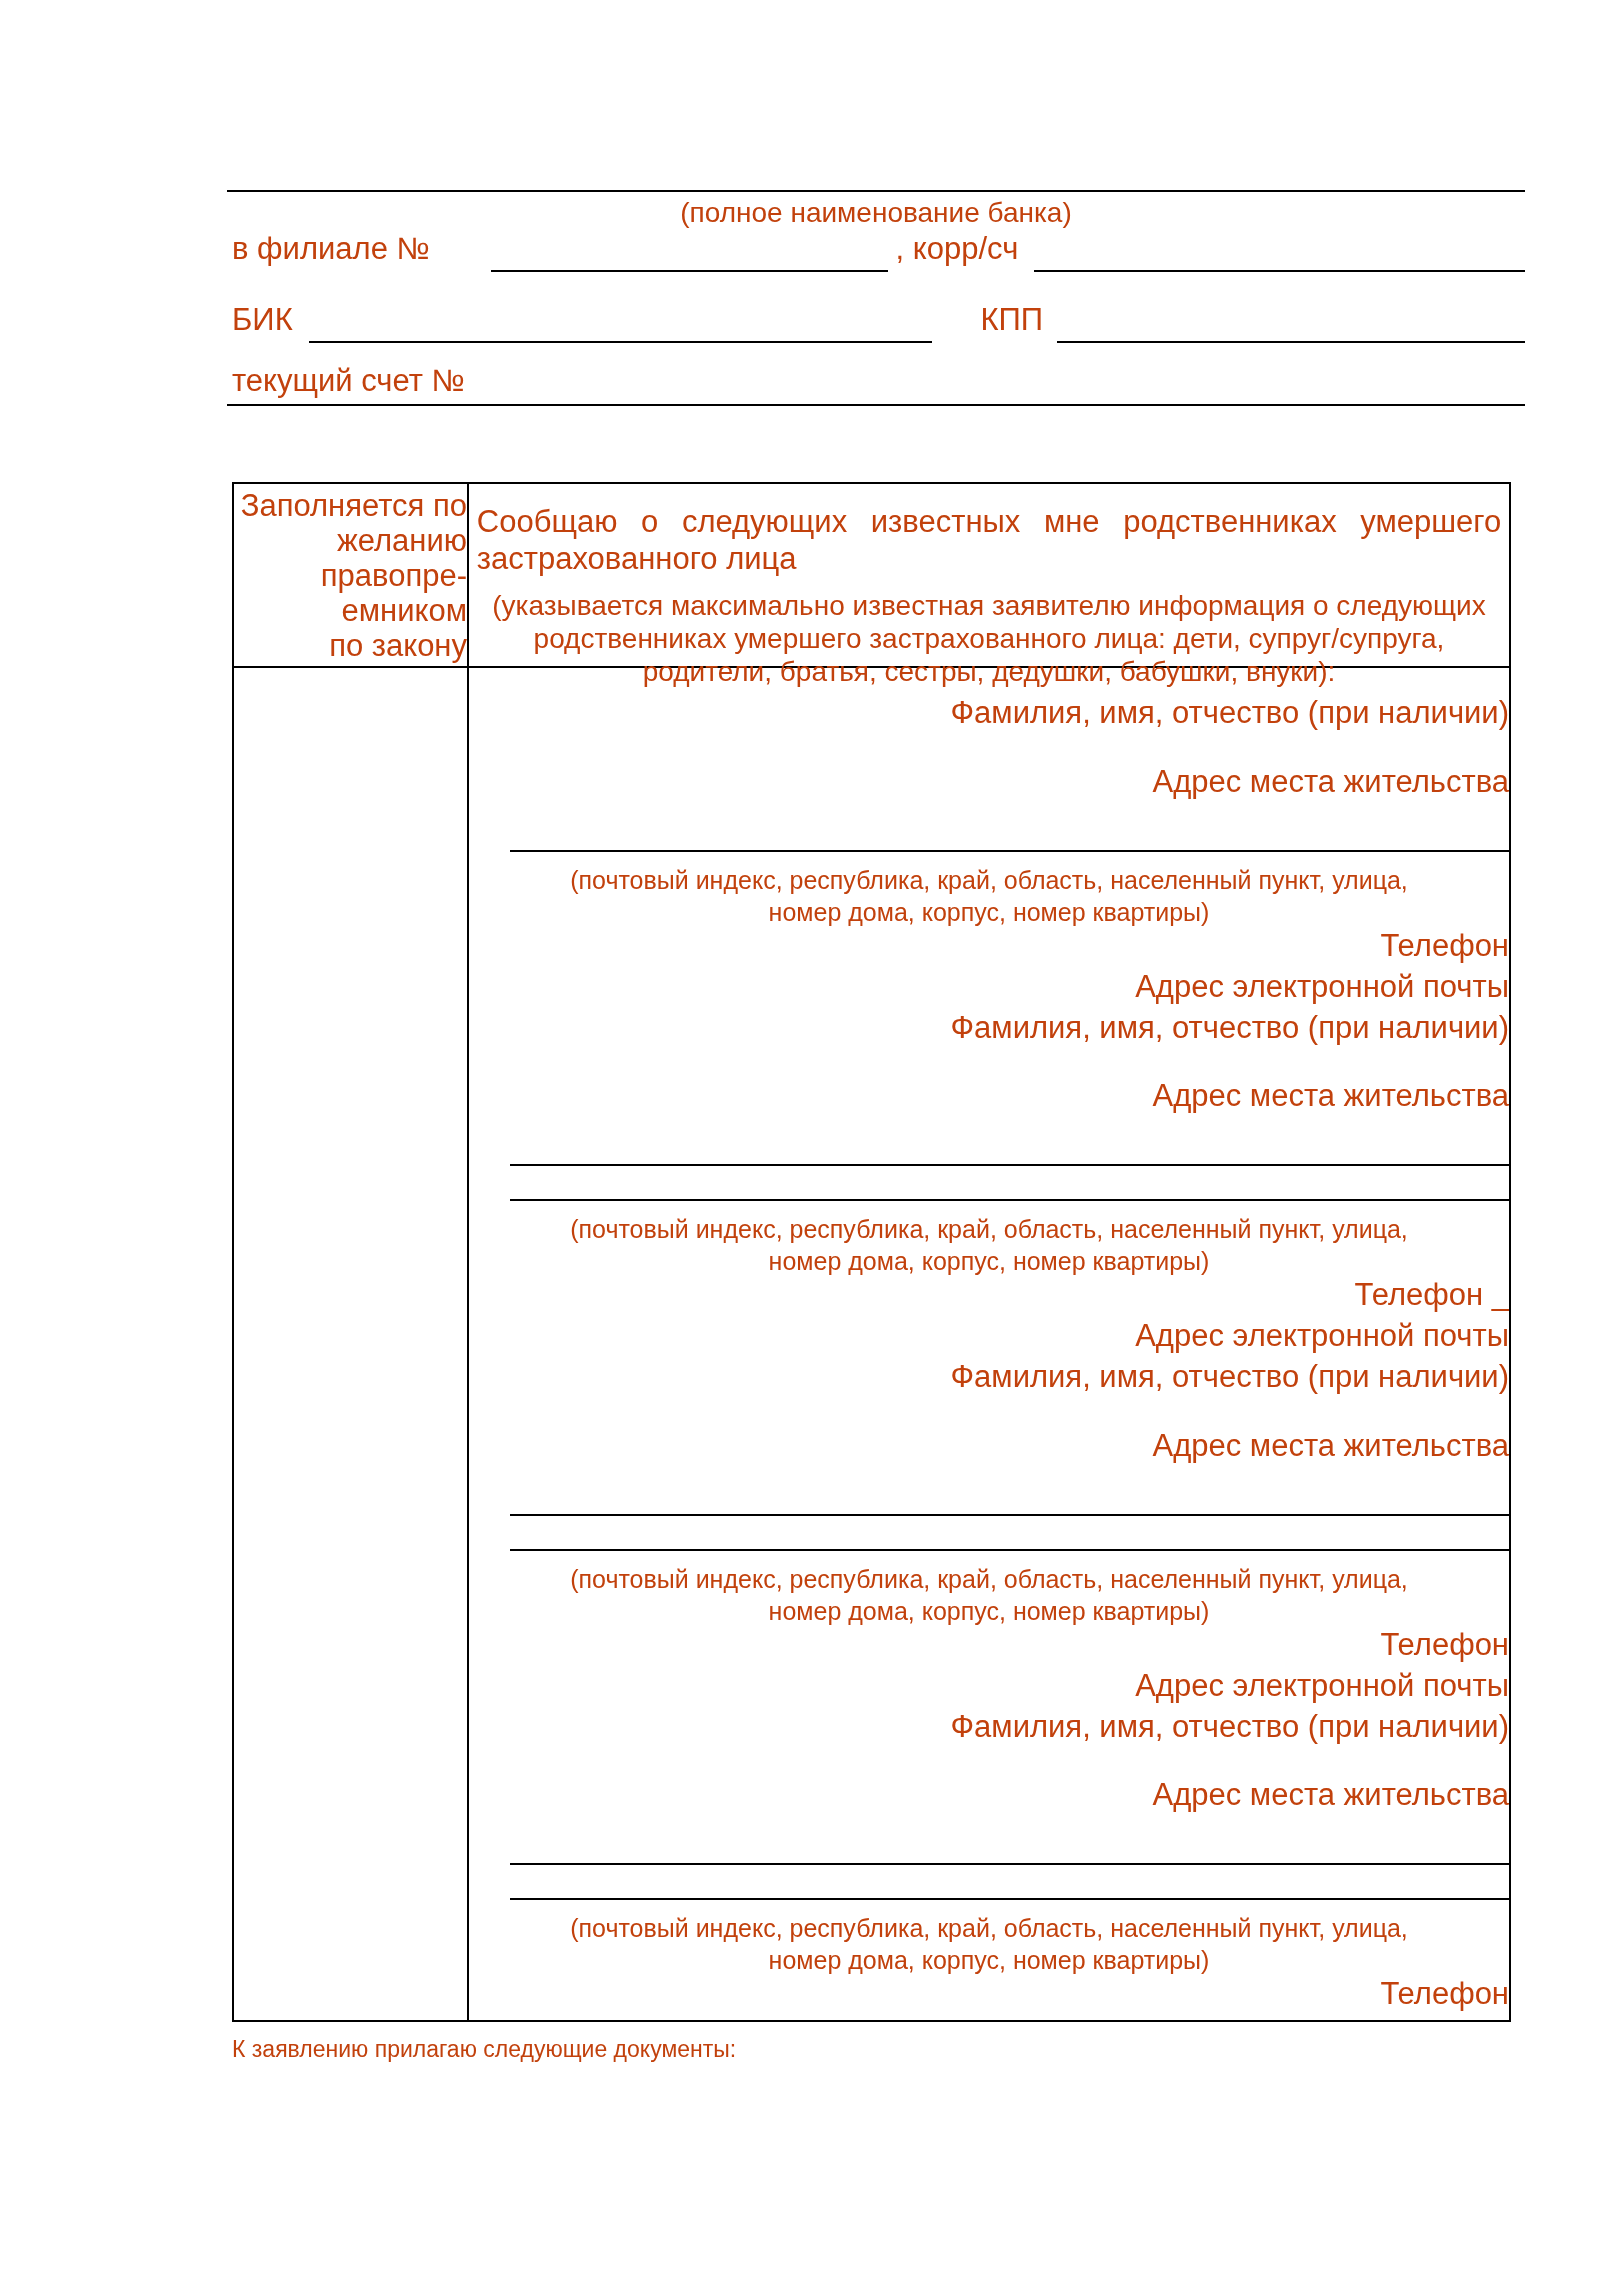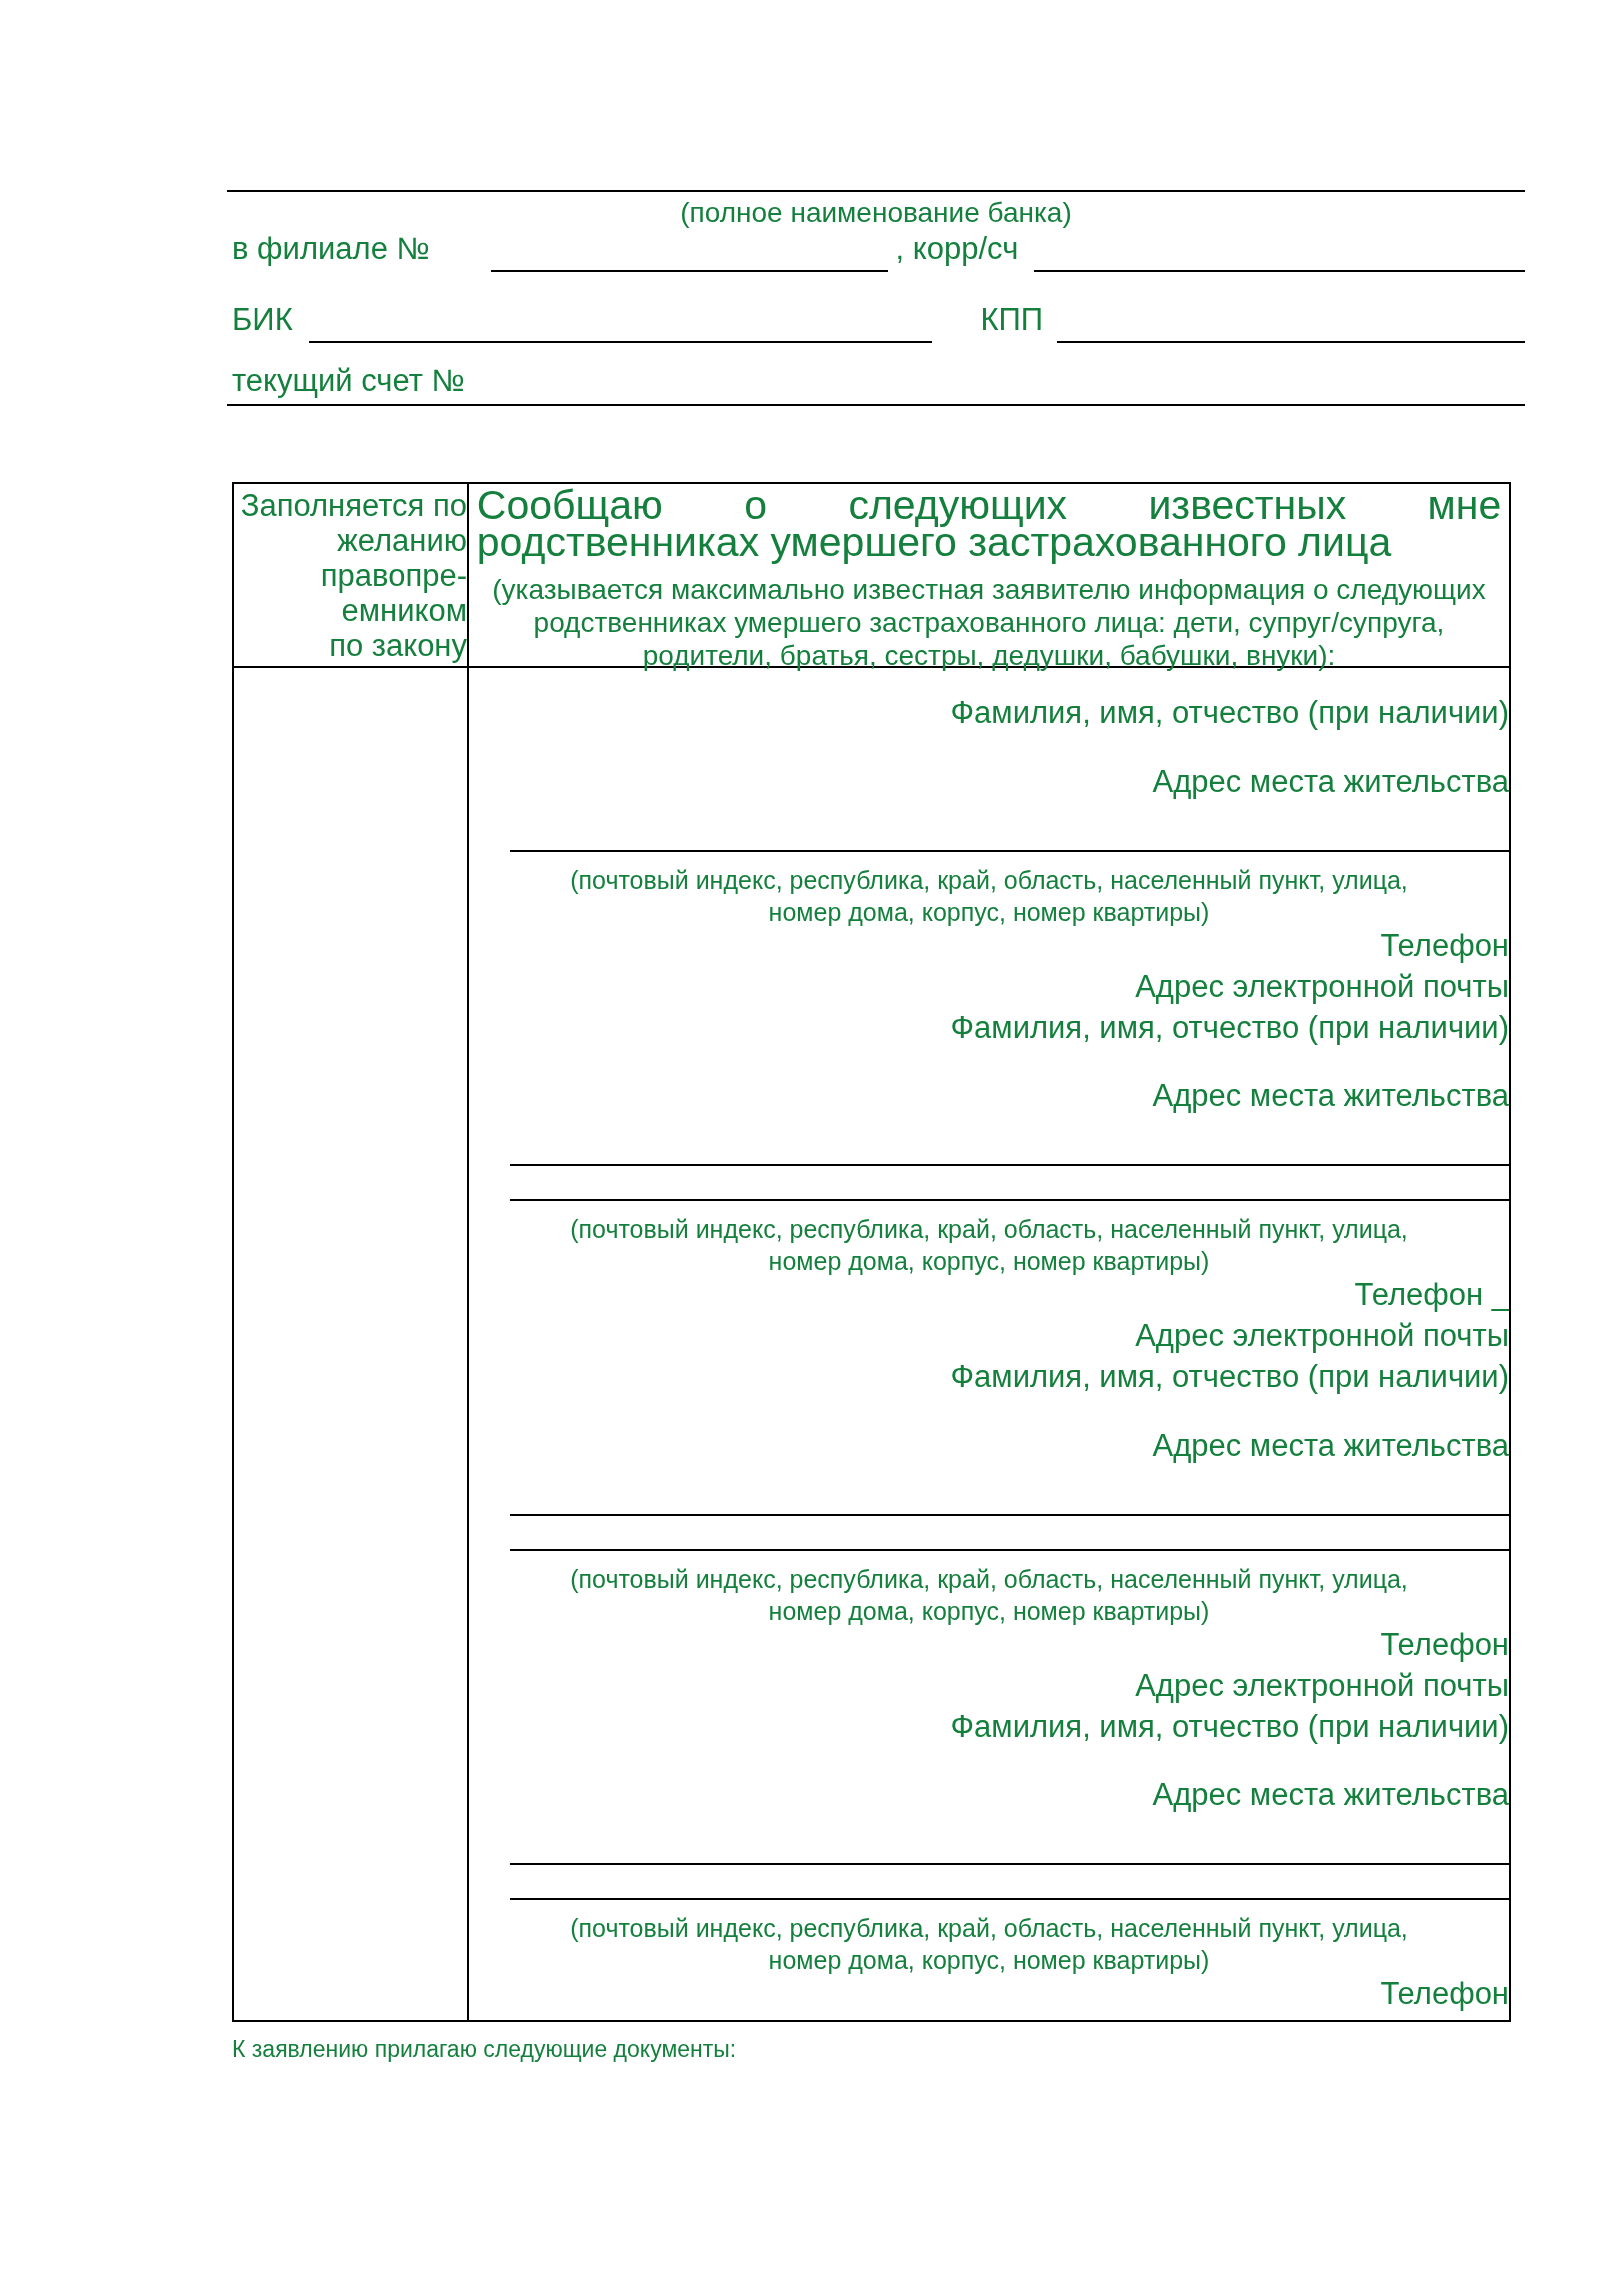--- a/index.html
+++ b/index.html
@@ -1,21 +1,21 @@
 <!DOCTYPE html>
 <html><head>
 <meta charset="utf-8">
 <style>
   html,body{margin:0;padding:0;background:#9a9a9a;}
   .page{
     position:relative;
     width:1621px;height:2293px;
     background:#ffffff;
     font-family:"Liberation Sans", sans-serif;
-    color:#15803d;
+    color:#c2410c;
     overflow:hidden;
   }
   .abs{position:absolute;}
 
   
   .bank-rule{left:227px;top:190px;width:1298px;height:0;border-top:2.9px solid #000;}
   .bank-caption{left:227px;top:196px;width:1298px;text-align:center;font-size:28px;line-height:33px;}
   .top-row{display:flex;align-items:flex-end;font-size:31px;line-height:37px;}
   .row-branch{left:232px;top:225px;width:1293px;height:47px;}
   .row-bik{left:232px;top:296px;width:1293px;height:47px;}
@@ -32,21 +32,21 @@
   
   .rtable{
     left:232px;top:482px;width:1279px;height:1540px;
     border:2.9px solid #000;box-sizing:border-box;
     display:grid;grid-template-columns:235px 1fr;grid-template-rows:184px 1fr;
   }
   .cell{box-sizing:border-box;min-width:0;}
   .lhead{border-right:2.9px solid #000;border-bottom:2.9px solid #000;text-align:right;
          font-size:31px;line-height:35px;padding-top:3.9px;}
   .rhead{border-bottom:2.9px solid #000;padding:0 7.8px;}
-  .statement{font-size:41px;line-height:37px;text-align:justify;padding-top:3px;}
+  .statement{font-size:31px;line-height:37px;text-align:justify;padding-top:19px;}
   .note{font-size:28px;line-height:33px;text-align:center;margin-top:12px;}
   .lbody{border-right:2.9px solid #000;}
   .rbody{padding-top:27.4px;overflow:hidden;font-size:31px;}
 
   
   .field-row{display:flex;align-items:flex-end;height:41px;padding-left:7.8px;flex-direction:column;}
   .flabel{white-space:nowrap;padding-bottom:3.9px;}
   .fill{flex:1;border-bottom:2.9px solid #000;height:5.9px;align-self:flex-end;}
   .fio-fill{margin-left:69px;}
   .addr-fill{margin-left:93px;}

